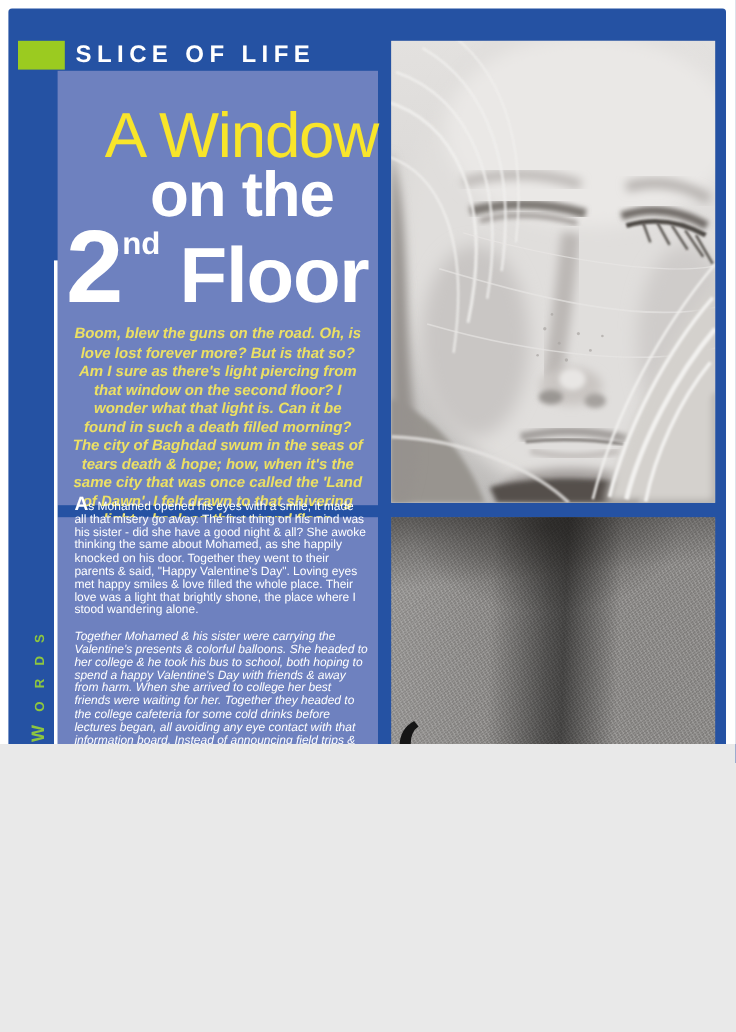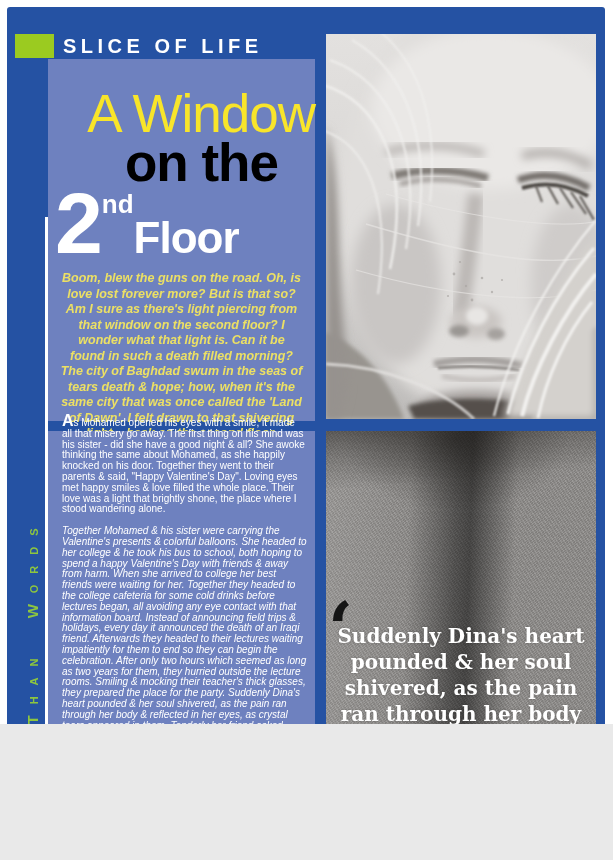--- a/index.html
+++ b/index.html
@@ -1,43 +1,43 @@
 <!DOCTYPE html>
 <html><head>
 <meta charset="utf-8">
 <style>
   html,body{margin:0;padding:0;background:#e9e9e9;}
-  .sheet{position:relative;width:613px;height:724px;background:#ffffff;overflow:hidden;
+  .sheet{position:relative;width:613px;height:620px;background:#ffffff;overflow:hidden;
          font-family:"Liberation Sans",sans-serif;}
   .page{position:absolute;left:7px;top:7px;width:598px;height:846px;background:#2552a3;border-radius:3px;}
 
   
   .green-block{position:absolute;left:8px;top:27px;width:39px;height:24px;background:#9bcb20;}
 
   
   .section-header{position:absolute;left:56px;top:28px;color:#ffffff;font-size:20px;font-weight:bold;
                   letter-spacing:4.5px;white-space:nowrap;}
 
   
   .title-panel{position:absolute;left:41px;top:52px;width:267px;height:362px;background:#6e81bf;}
   .body-panel{position:absolute;left:41px;top:424px;width:267px;height:409px;background:#6e81bf;}
   .vrule{position:absolute;left:38px;top:210px;width:3px;height:623px;background:#ffffff;}
 
   
   .t-line1{position:absolute;left:0;top:25px;width:100%;padding-left:28px;box-sizing:border-box;
            text-align:right;color:#f8e52a;font-size:53px;line-height:60px;font-weight:normal;
            letter-spacing:-1px;white-space:nowrap;}
   .t-line2{position:absolute;left:0;top:76px;width:100%;padding-left:40px;box-sizing:border-box;
-           text-align:center;color:#000000;font-size:53px;line-height:56px;font-weight:bold;
+           text-align:center;color:#ffffff;font-size:53px;line-height:56px;font-weight:bold;
            letter-spacing:-1px;white-space:nowrap;}
   .t-line3{position:absolute;left:7px;top:124px;color:#ffffff;font-weight:bold;white-space:nowrap;
            letter-spacing:-1px;line-height:80px;}
   .t-num{font-size:86px;}
   .t-sup{font-size:26px;position:relative;top:-40px;letter-spacing:0;margin-top:16px;}
-  .t-word{font-size:44px;}
+  .t-word{font-size:65px;margin-left:16px;}
 
   
   .intro{position:absolute;left:12px;top:212px;width:243px;color:#ece064;font-size:12.5px;
          line-height:15.5px;font-weight:bold;font-style:italic;text-align:center;}
 
   
   .article{position:absolute;left:55px;top:409px;width:245px;color:#ffffff;font-size:10px;
            line-height:10.8px;}
   .article p{margin:0 0 11px 0;}
   .article p:last-child{margin-bottom:0;font-style:italic;}

